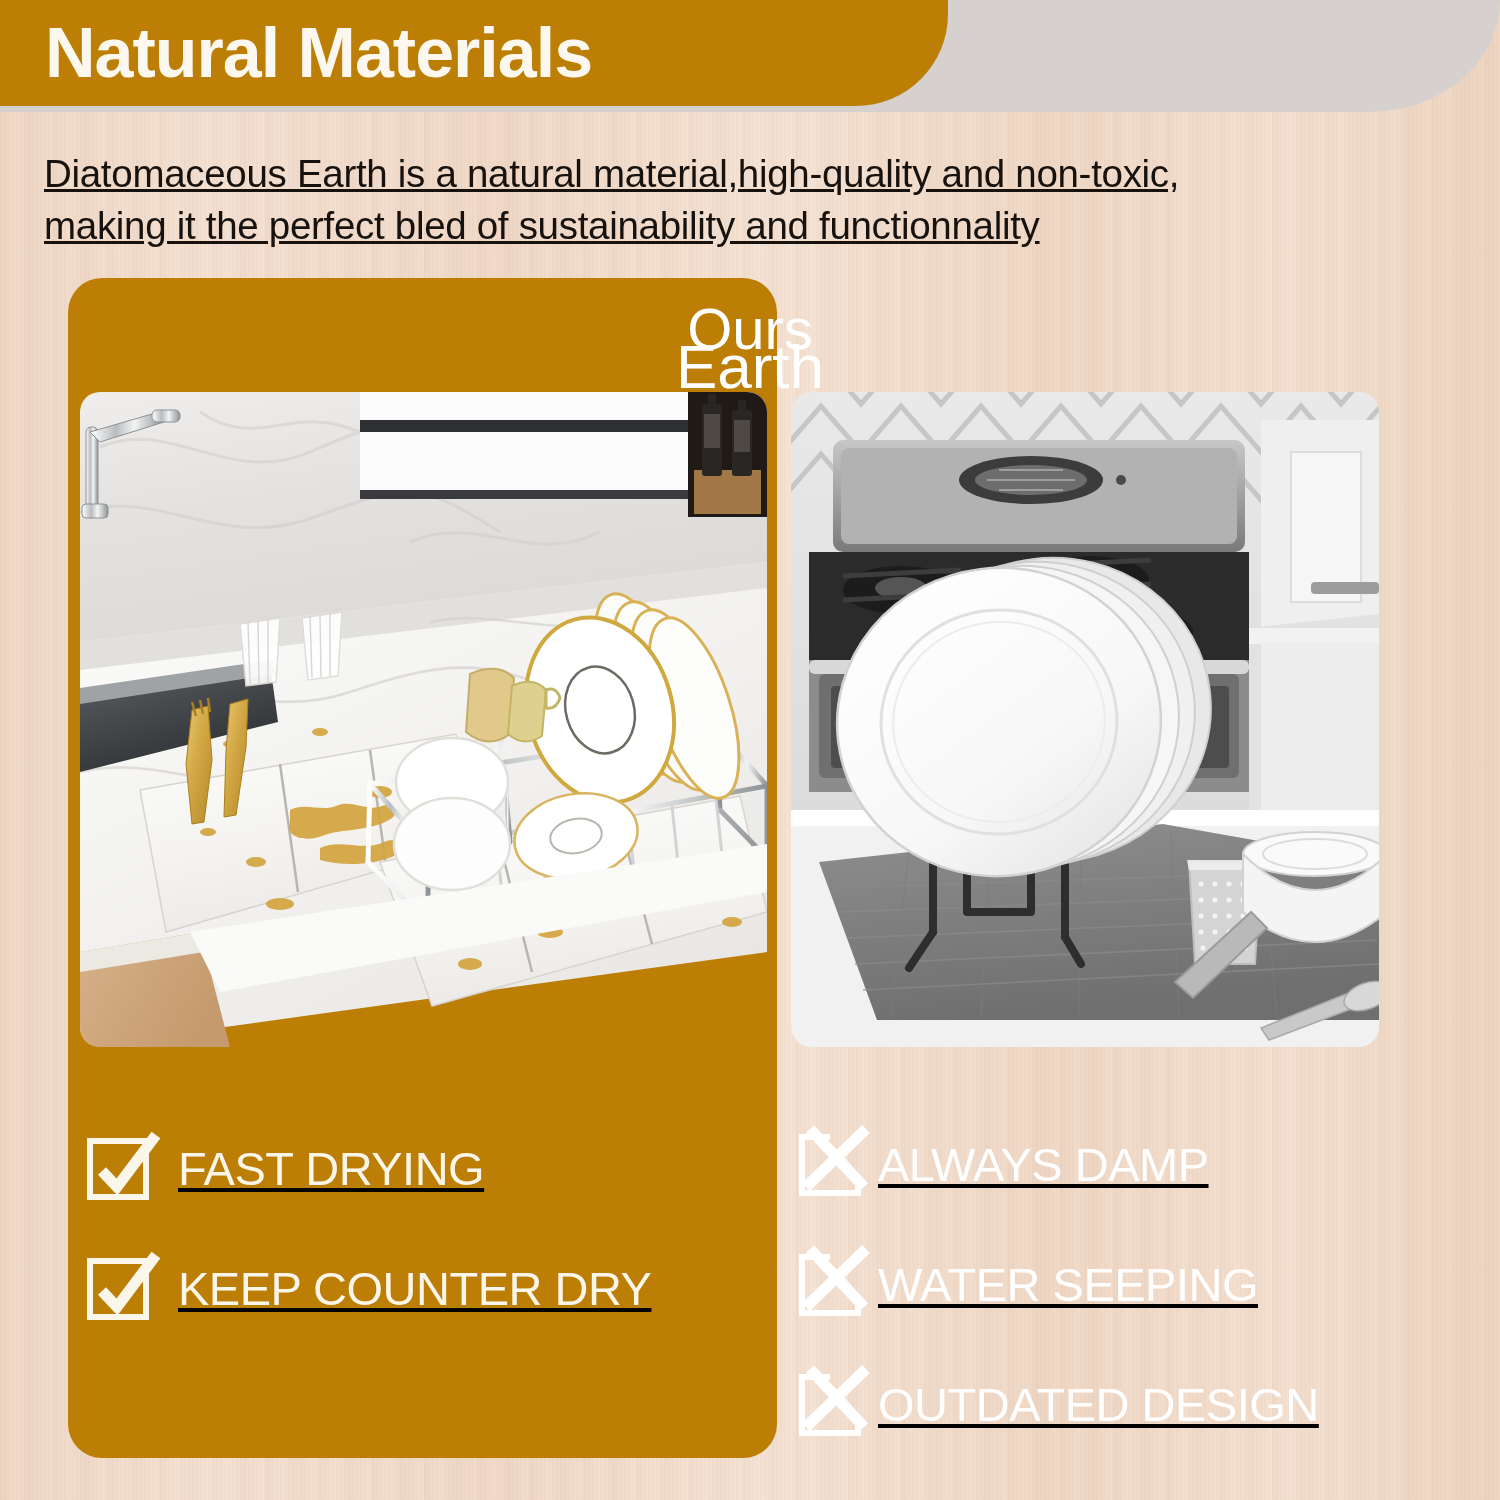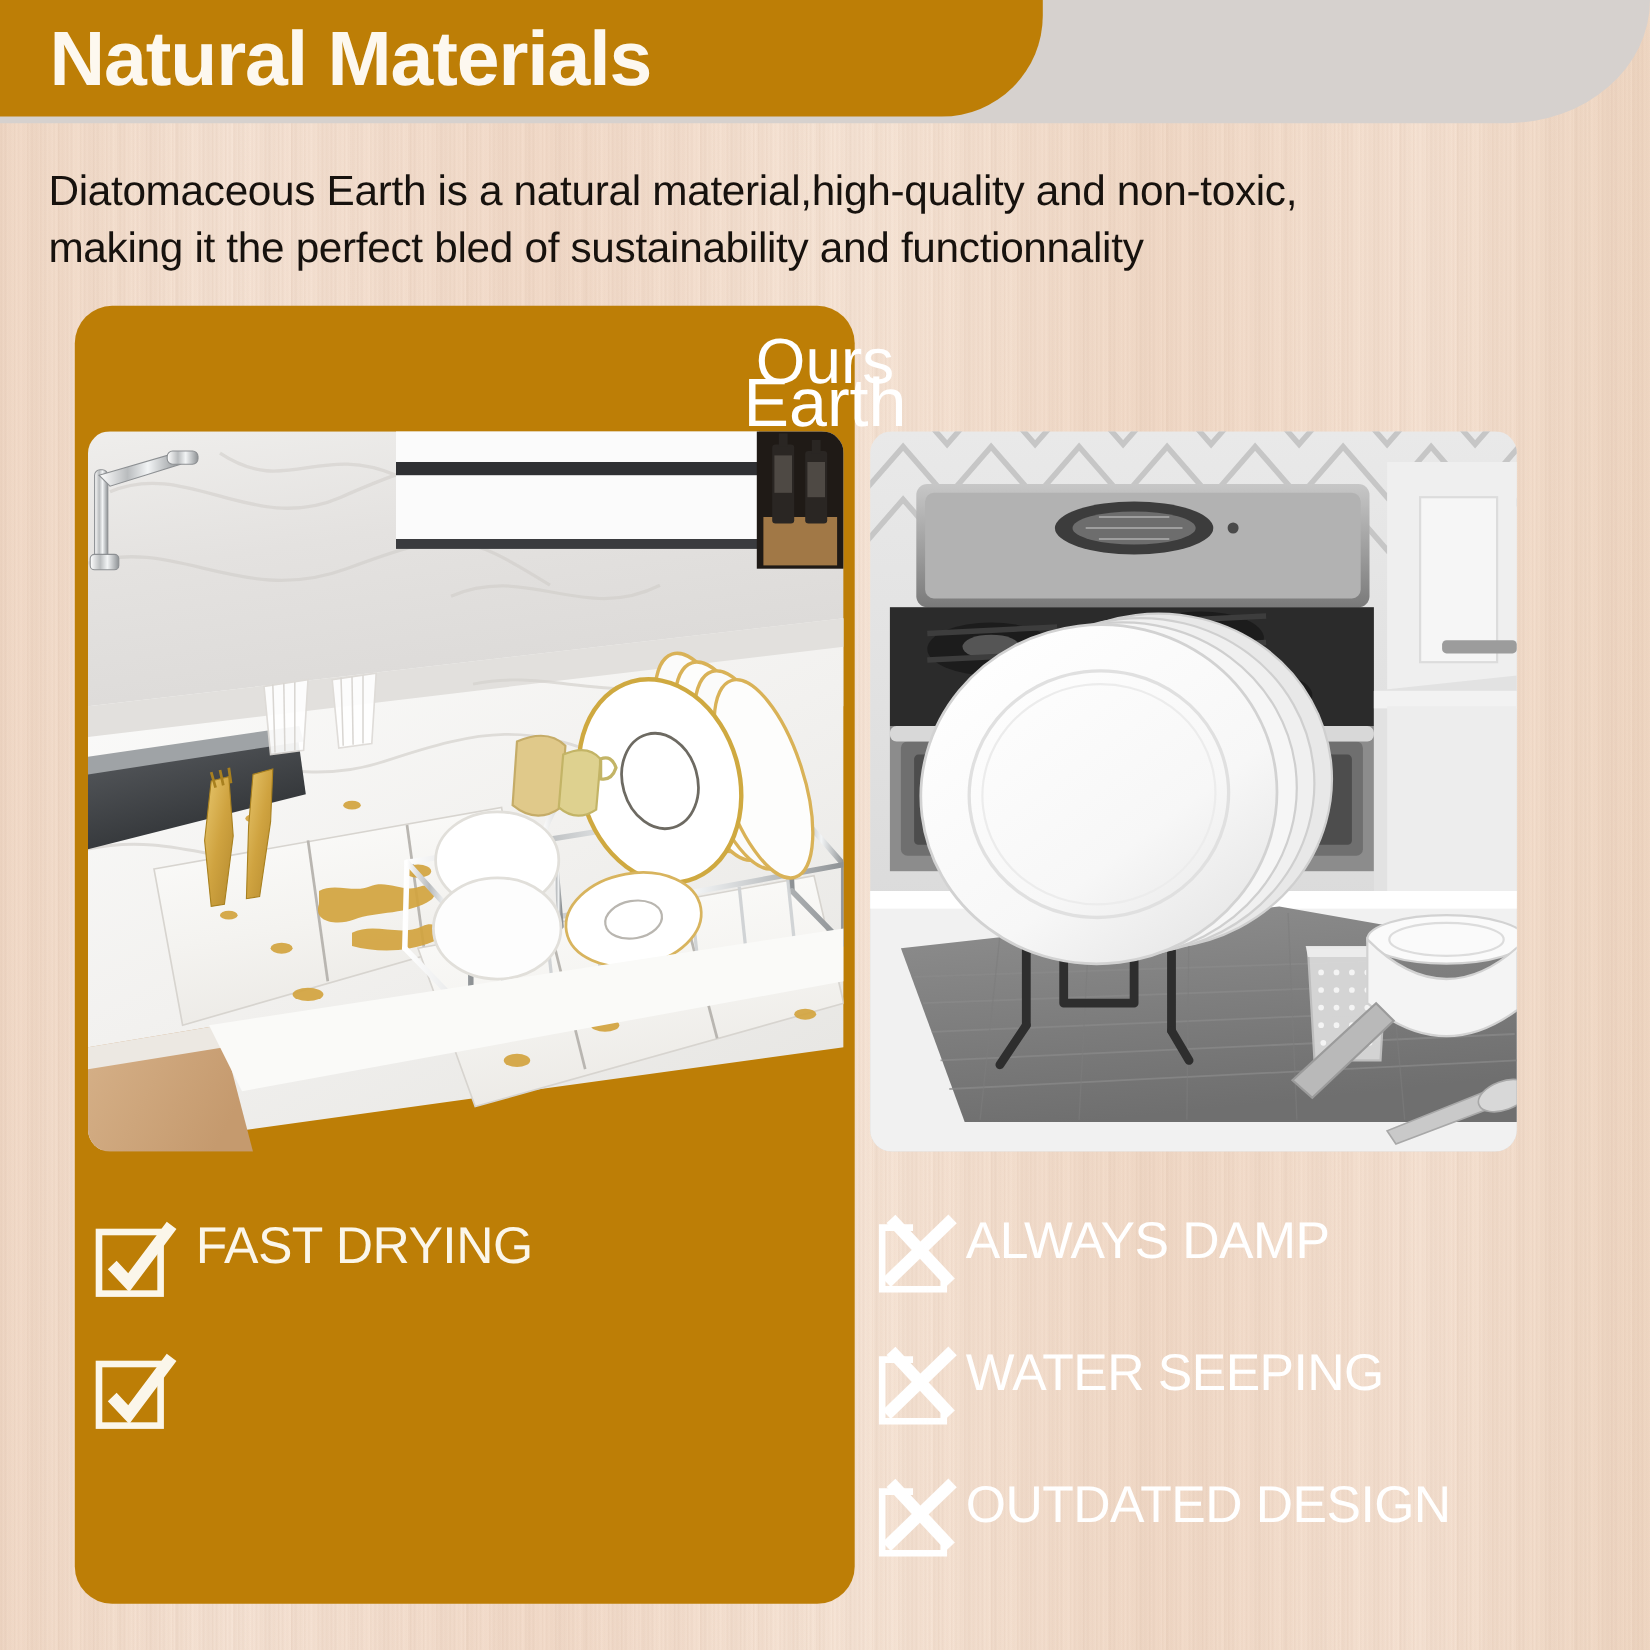--- a/index.html
+++ b/index.html
@@ -60,21 +60,21 @@
 
   
   #subtitle {
     position:absolute; left:44px; top:148px;
     width:1400px;
     color:#17120e;
     font-size:38.5px;
     line-height:1.36;
     letter-spacing:-0.3px;
   }
-  #subtitle span { display:block; white-space:nowrap; }
+  #subtitle span { display:block; white-space:nowrap;text-decoration:underline; }
 
   
   #panels { position:absolute; left:0; top:0; width:1500px; height:1500px; }
 
   .panel { position:absolute; }
 
   
   #panel-ours {
     left:68px; top:278px;
     width:709px; height:1180px;
@@ -99,22 +99,23 @@
   #photo-others { left:791px; top:392px; width:588px; height:655px; }
 
   .photo svg { display:block; width:100%; height:100%; }
 
   
   .feat-list { position:absolute; }
   #feats-ours   { left:84px;  top:1108px; width:660px; }
   #feats-others { left:796px; top:1104px; width:600px; }
 
   .feat-row {
-    display:flex; 
+    display:flex; align-items:center;
     height:120px;
+    text-decoration:underline;
   }
   .feat-icon { flex:0 0 auto; width:78px; height:78px; position:relative; }
   .feat-icon svg { display:block; width:78px; height:78px; overflow:visible; }
 
   .feat-label {
     color:#fbf6ea;
     font-size:47px;
     line-height:1;
     white-space:nowrap;
     letter-spacing:-0.5px;
@@ -498,20 +499,21 @@
         <span class="feat-label">FAST DRYING</span>
       </div>
 
       <div class="feat-row">
         <span class="feat-icon">
           <svg viewBox="0 0 78 78">
             <rect x="6" y="12" width="56" height="56" fill="none" stroke="#fbf6ea" stroke-width="6"></rect>
             <path d="M18 42 L33 58 L72 6" fill="none" stroke="#fbf6ea" stroke-width="11" stroke-linecap="butt" stroke-linejoin="miter"></path>
           </svg>
         </span>
+        <span class="feat-label">KEEP COUNTER DRY</span>
       </div>
 
     </div>
 
     <div class="feat-list" id="feats-others">
 
       <div class="feat-row">
         <span class="feat-icon">
           <svg viewBox="0 0 78 78">
             <path d="M34 12 L6 12 L6 68 L62 68 L62 52" fill="none" stroke="#ffffff" stroke-width="6" stroke-linecap="butt" stroke-linejoin="miter"></path>

